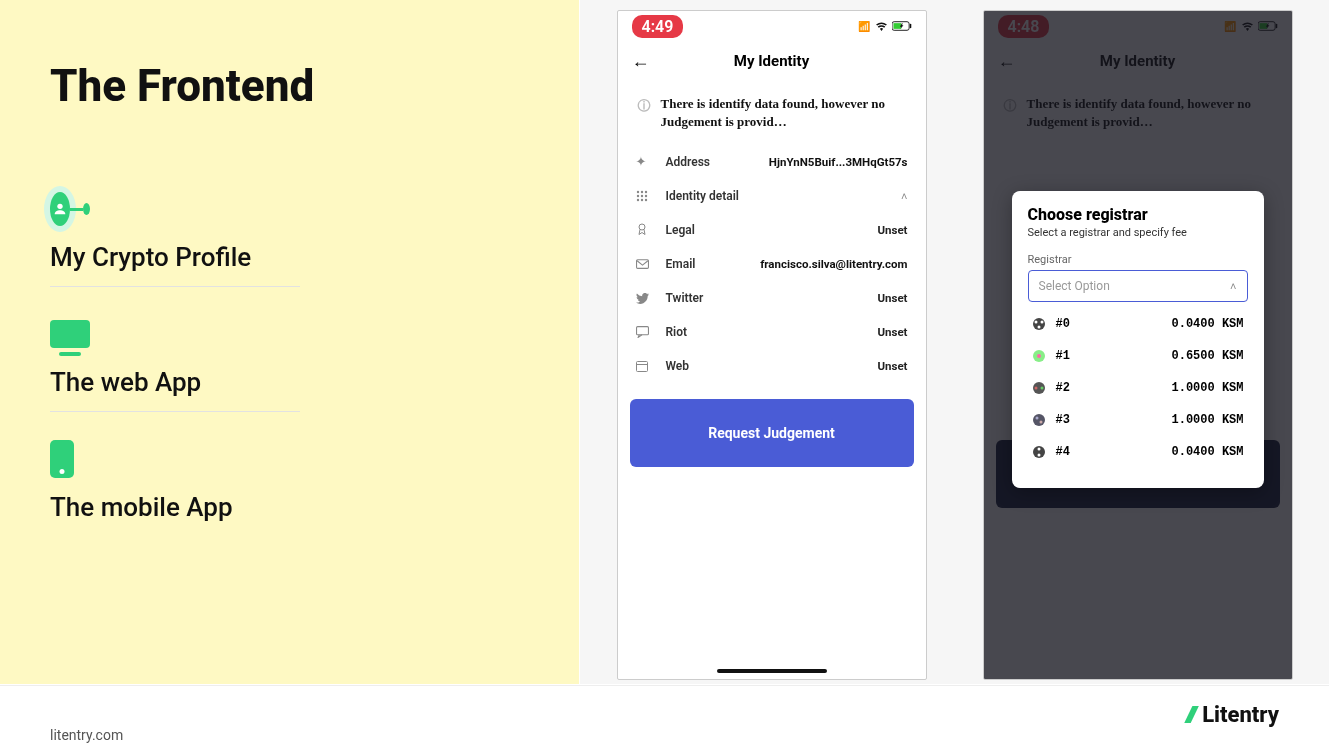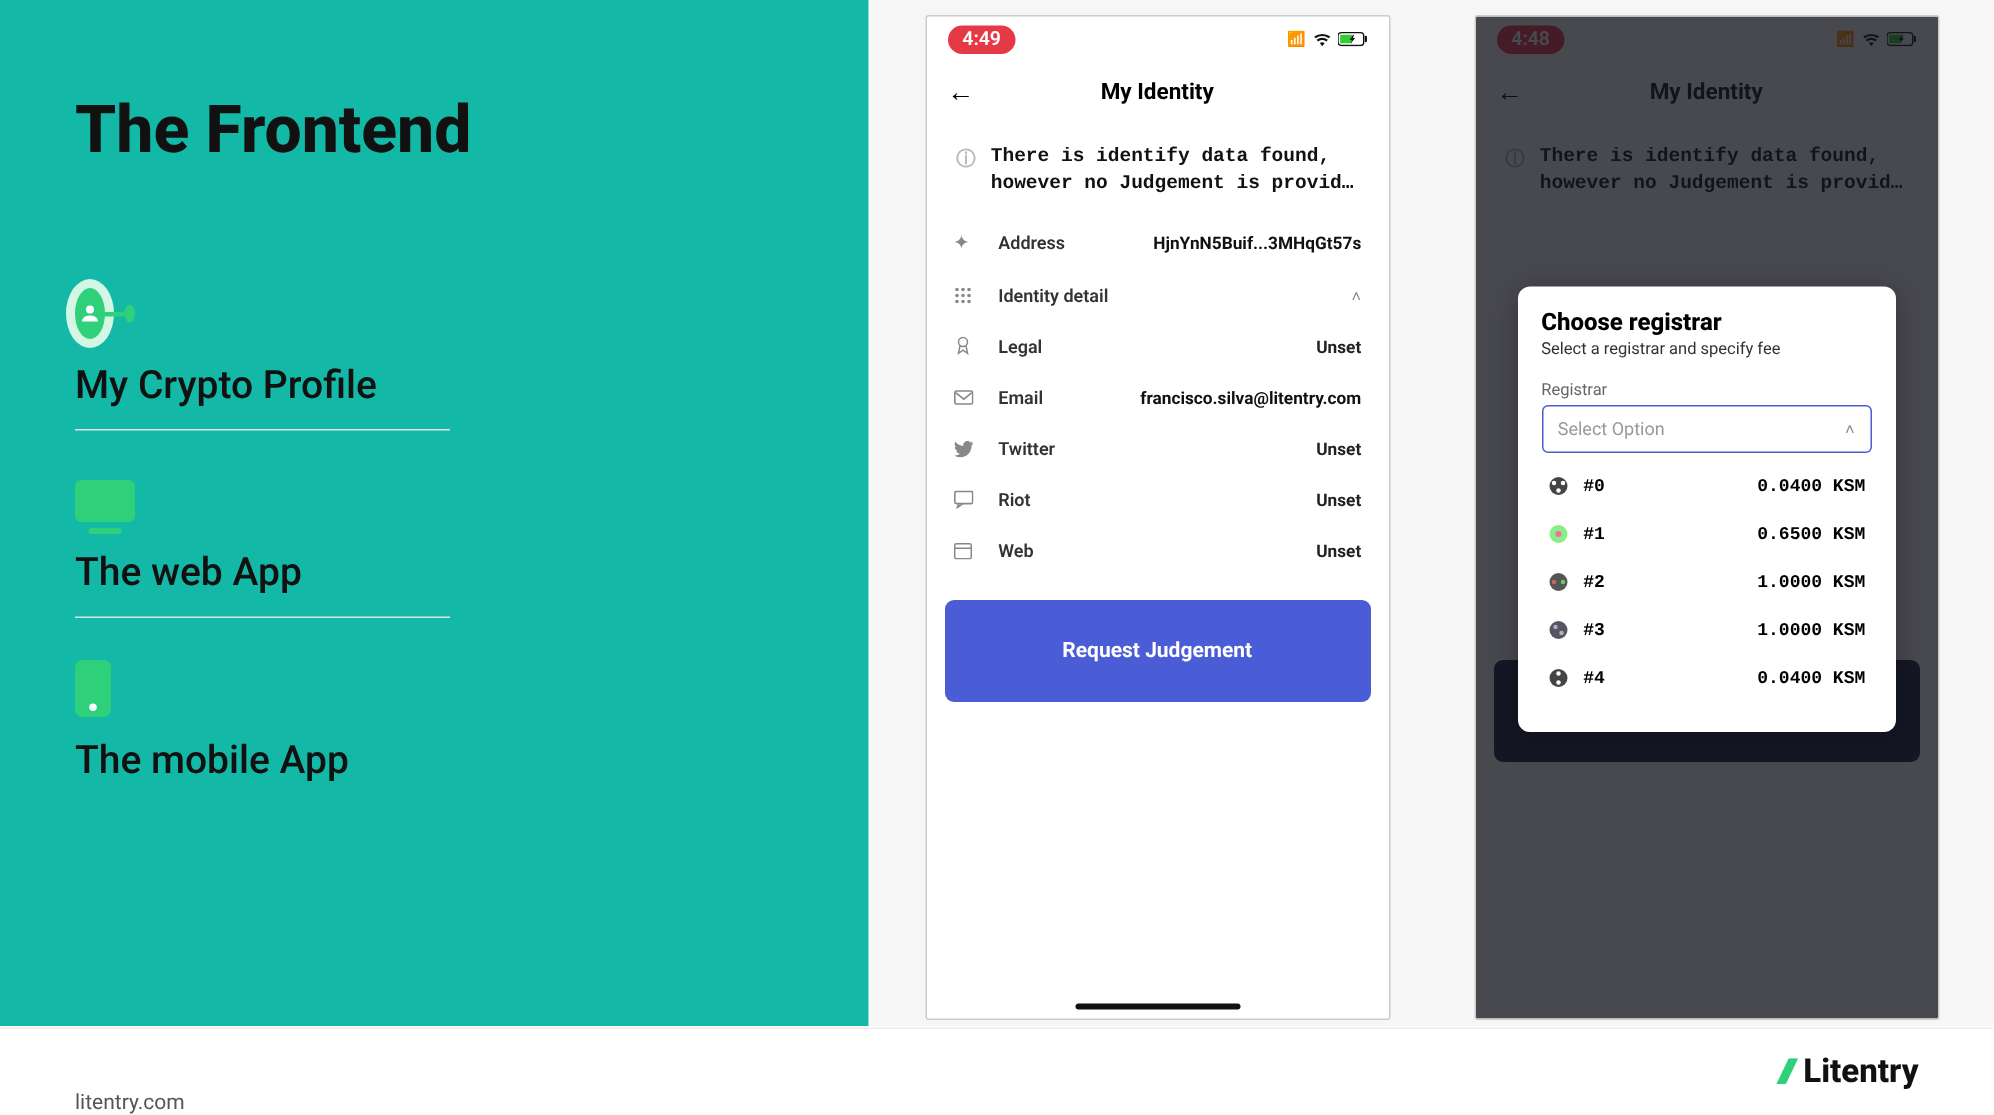--- a/index.html
+++ b/index.html
@@ -1,44 +1,44 @@
 <!DOCTYPE html>
 <html><head>
 <meta charset="utf-8">
 <style>
 * { box-sizing: border-box; margin: 0; padding: 0; }
 body { font-family: -apple-system, BlinkMacSystemFont, "Segoe UI", Roboto, sans-serif; background: #fff; width: 1329px; height: 743px; position: relative; overflow: hidden; }
 .slide { display: flex; height: 684px; }
-.left-panel { width: 580px; padding: 60px 50px; background: #14b8a6; border-right: 1px solid #fff; }
+.left-panel { width: 580px; padding: 60px 50px; background: #fef9c3; border-right: 1px solid #fff; }
 .slide-title { font-size: 44px; font-weight: 800; color: #111; margin-bottom: 80px; }
 .menu-item { margin: 30px 0 12px 0; }
 .menu-icon { width: 40px; height: 34px; margin-bottom: 16px; display: flex; align-items: center; }
 .menu-label { font-size: 26px; font-weight: 500; color: #111; }
 .menu-divider { height: 1px; background: #e2e2e2; width: 250px; margin: 14px 0 24px 0; }
 .profile-icon { display:flex; align-items:center; }
 .profile-circle { width: 34px; height: 34px; border-radius: 50%; background: #2fd07a; display:flex; align-items:center; justify-content:center; box-shadow: 0 0 0 6px #d4f6e4; }
 .profile-connector { width: 22px; height: 3px; background: #2fd07a; }
 .profile-dot { width: 12px; height: 12px; border-radius: 50%; background: #2fd07a; }
 .monitor-icon { width: 40px; height: 28px; background: #2fd07a; border-radius: 4px; position: relative; }
 .monitor-icon::after { content:""; position:absolute; bottom:-8px; left:50%; transform:translateX(-50%); width:22px; height:4px; background:#2fd07a; border-radius:2px; }
 .mobile-icon { width: 24px; height: 38px; background: #2fd07a; border-radius: 5px; position: relative; }
 .mobile-icon::after { content:""; position:absolute; bottom:4px; left:50%; transform:translateX(-50%); width:5px; height:5px; background:#fff; border-radius:50%; }
 .phones-area { flex:1; background:#f6f6f6; display:flex; gap:56px; padding:10px 20px; align-items:flex-start; justify-content:center; }
 .phone { width: 310px; height: 670px; border: 1px solid #ccc; border-radius: 2px; background:#fff; position:relative; overflow:hidden; font-size:12px; }
 .phone2 { background:#fff; }
 .phone-dim { position:absolute; inset:0; background:rgba(20,20,30,0.78); z-index:2; }
 .statusbar { display:flex; justify-content:space-between; align-items:center; padding:6px 14px; height:30px; }
-.time-pill { background:#e63946; color:#fff; padding:2px 10px; border-radius:10px; font-size:13px; font-weight:600; }
+.time-pill { background:#e63946; color:#fff; padding:2px 10px; border-radius:10px; font-size:16px; font-weight:600; }
 .status-icons { display:flex; gap:4px; align-items:center; font-size:10px; }
 .nav-header { display:flex; align-items:center; padding:8px 14px; position:relative; height:40px; }
 .nav-title { position:absolute; left:0; right:0; text-align:center; font-weight:700; font-size:15px; }
 .back-arrow { font-size:18px; font-weight:700; cursor:pointer; }
 .info-banner { display:flex; gap:10px; padding:14px 20px 14px 20px; font-family: "Courier New", monospace; font-weight:700; font-size:13px; color:#111; }
 .info-icon { color:#bbb; font-size:13px; margin-top:2px; }
-.info-text { line-height:1.35; }
+.info-text { line-height:1.35;font-family:Liberation Serif, serif; }
 .detail-list { padding:0 18px; }
 .detail-row { display:flex; align-items:center; padding:10px 0; font-size:12px; }
 .row-icon { width:18px; color:#888; margin-right:12px; font-size:13px; }
 .row-label { color:#333; font-weight:600; flex:0 0 auto; }
 .row-spacer { flex:1; }
 .row-value { font-weight:700; color:#111; font-size:11.5px; }
 .row-value.unset { color:#222; }
 .chevron { font-size:11px; color:#888; }
 .request-btn { margin:16px 12px; background:#4a5cd6; color:#fff; text-align:center; padding:26px; border-radius:6px; font-weight:700; font-size:14px; cursor:pointer; }
 .home-indicator { position:absolute; bottom:6px; left:50%; transform:translateX(-50%); width:110px; height:4px; background:#111; border-radius:3px; }

